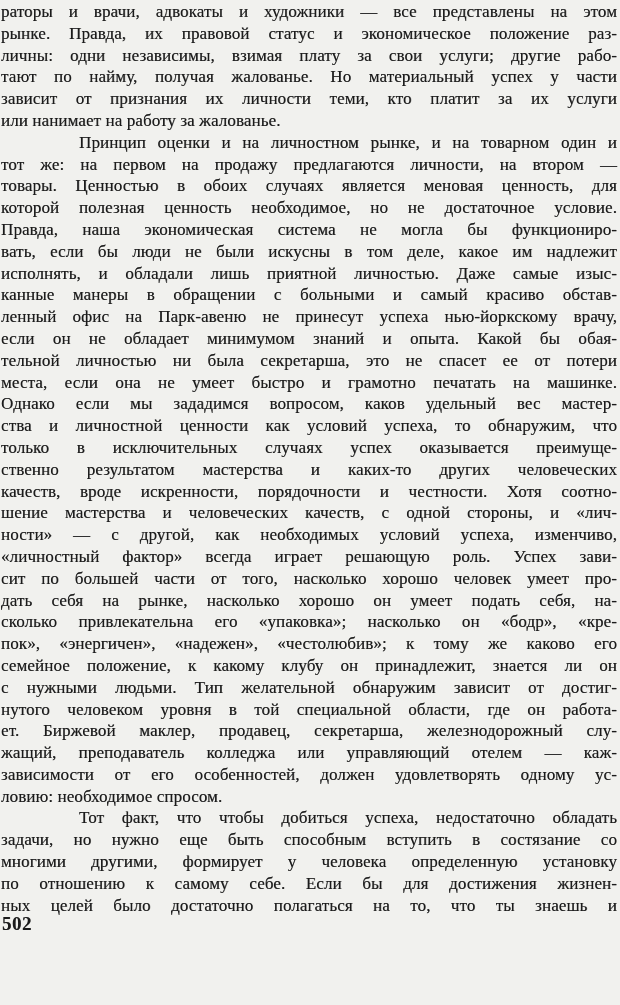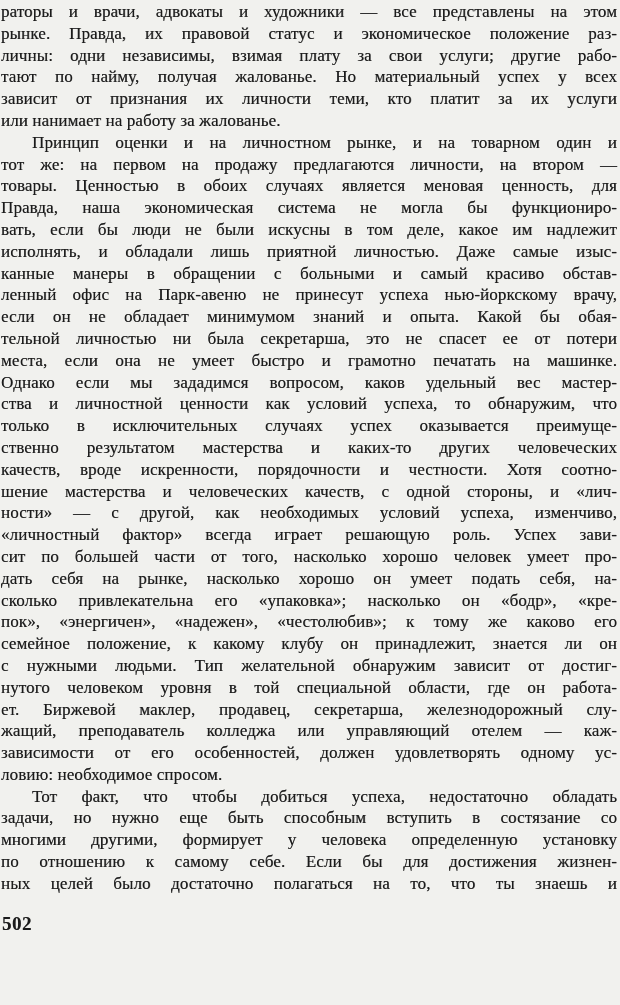--- a/index.html
+++ b/index.html
@@ -23,48 +23,49 @@
   .line {
     height: 21.8px;
     line-height: 21.8px;
     font-size: 17px;
     letter-spacing: 0.1px;
     text-align: justify;
     text-align-last: justify;
     white-space: nowrap;
     text-shadow: 0.35px 0 0 rgba(27,27,27,0.55);
   }
-  .line.indent { text-indent: 31px; }
+  .line.indent { text-indent: 31px; margin-left: 47px; }
   .line.para-end { text-align-last: left; }
   .page-number {
     position: absolute;
     left: 2px;
     top: 913px;
     font-size: 19px;
     font-weight: bold;
     letter-spacing: 0.5px;
     text-shadow: 0.35px 0 0 rgba(27,27,27,0.55);
   }
 </style>
 </head>
 <body>
 
 <div class="page">
   <div class="text-block">
 
     <div class="line">раторы и врачи, адвокаты и художники — все представлены на этом</div>
     <div class="line">рынке. Правда, их правовой статус и экономическое положение раз-</div>
     <div class="line">личны: одни независимы, взимая плату за свои услуги; другие рабо-</div>
-    <div class="line">тают по найму, получая жалованье. Но материальный успех у всех</div>
+    <div class="line">тают по найму, получая жалованье. Но материальный успех у части</div>
     <div class="line">зависит от признания их личности теми, кто платит за их услуги</div>
     <div class="line para-end">или нанимает на работу за жалованье.</div>
 
     <div class="line indent">Принцип оценки и на личностном рынке, и на товарном один и</div>
     <div class="line">тот же: на первом на продажу предлагаются личности, на втором —</div>
     <div class="line">товары. Ценностью в обоих случаях является меновая ценность, для</div>
+    <div class="line">которой полезная ценность необходимое, но не достаточное условие.</div>
     <div class="line">Правда, наша экономическая система не могла бы функциониро-</div>
     <div class="line">вать, если бы люди не были искусны в том деле, какое им надлежит</div>
     <div class="line">исполнять, и обладали лишь приятной личностью. Даже самые изыс-</div>
     <div class="line">канные манеры в обращении с больными и самый красиво обстав-</div>
     <div class="line">ленный офис на Парк-авеню не принесут успеха нью-йоркскому врачу,</div>
     <div class="line">если он не обладает минимумом знаний и опыта. Какой бы обая-</div>
     <div class="line">тельной личностью ни была секретарша, это не спасет ее от потери</div>
     <div class="line">места, если она не умеет быстро и грамотно печатать на машинке.</div>
     <div class="line">Однако если мы зададимся вопросом, каков удельный вес мастер-</div>
     <div class="line">ства и личностной ценности как условий успеха, то обнаружим, что</div>

